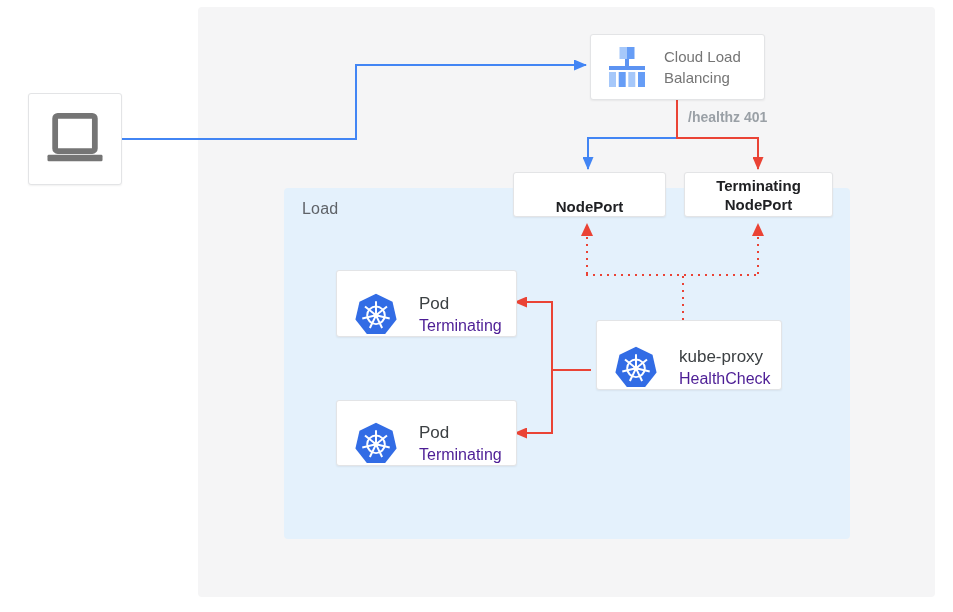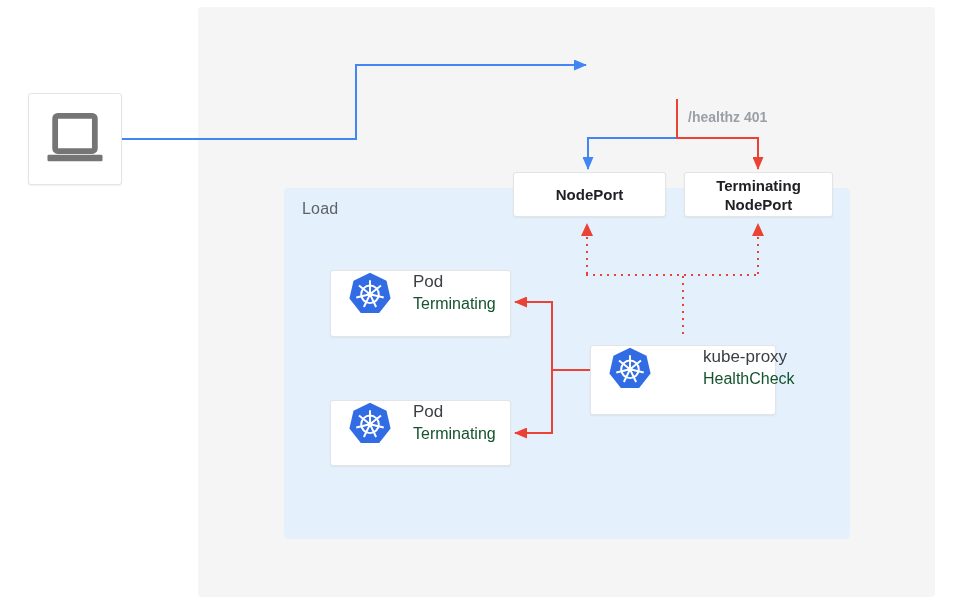--- a/index.html
+++ b/index.html
@@ -16,32 +16,32 @@
   .card-client{left:28px;top:93px;width:94px;height:92px;display:flex;align-items:center;justify-content:center;}
 
   .card-clb{left:590px;top:34px;width:175px;height:66px;display:flex;align-items:center;}
   .card-clb .icon{width:48px;height:48px;margin-left:12px;flex:none;}
   .card-clb .lbl{margin-left:13px;font-size:15px;line-height:21px;color:#757575;}
 
   .healthz{position:absolute;left:688px;top:109px;font-size:14px;font-weight:bold;color:#9AA0A6;}
 
   .card-port{top:172px;height:45px;display:flex;align-items:center;justify-content:center;text-align:center;
              font-weight:bold;font-size:15px;line-height:19px;color:#202124;}
-  .card-nodeport{left:513px;width:153px;}
+  .card-nodeport{left:513px;width:153px;align-items:flex-end;}
   .card-hcnp{left:684px;width:149px;}
 
-  .card-entity{display:flex;align-items:flex-start;}
+  .card-entity{display:flex;align-items:flex-end;margin-left:6px;}
   .card-entity .k8s{width:44px;height:44px;margin-left:17px;flex:none;}
   .card-entity .txt{margin-left:21px;}
   .card-entity .title{font-size:17px;line-height:22px;color:#3C4043;}
-  .card-entity .sub{font-size:16px;line-height:21px;color:#14532d;}
+  .card-entity .sub{font-size:16px;line-height:21px;color:#4c1d95;}
 
   .card-pod1{left:330px;top:270px;width:181px;height:67px;}
   .card-pod2{left:330px;top:400px;width:181px;height:66px;}
-  .card-kproxy{left:590px;top:345px;width:186px;height:70px;gap:30px;}
+  .card-kproxy{left:590px;top:320px;width:186px;height:70px;}
 
   .connectors{position:absolute;left:0;top:0;width:953px;height:612px;pointer-events:none;}
 </style>
 </head>
 <body>
 
 <div class="canvas">
 
   <div class="panel-gray"></div>
   <div class="panel-nodes"></div>
@@ -84,20 +84,33 @@
     </g>
   </svg>
 
   <div class="card card-client">
     <svg width="64" height="57" viewBox="0 0 100 88">
       <rect x="19" y="7" width="62" height="55" rx="4" fill="none" stroke="#757575" stroke-width="9"></rect>
       <rect x="7" y="68" width="86" height="10" rx="2" fill="#757575"></rect>
     </svg>
   </div>
 
+  <div class="card card-clb">
+    <svg class="icon" viewBox="0 0 48 48">
+      <rect x="16.5" y="4" width="7.5" height="12" fill="#A6C8FA"></rect>
+      <rect x="24" y="4" width="7.5" height="12" fill="#669DF6"></rect>
+      <rect x="22" y="16" width="4" height="8" fill="#5C93F2"></rect>
+      <rect x="6" y="23" width="36" height="4" fill="#5C93F2"></rect>
+      <rect x="6" y="29" width="7" height="15" fill="#A6C8FA"></rect>
+      <rect x="15.7" y="29" width="7" height="15" fill="#669DF6"></rect>
+      <rect x="25.3" y="29" width="7" height="15" fill="#A6C8FA"></rect>
+      <rect x="35" y="29" width="7" height="15" fill="#669DF6"></rect>
+    </svg>
+    <div class="lbl">Cloud Load Balancing</div>
+  </div>
 
   <div class="healthz">/healthz 401</div>
 
   <div class="card card-port card-nodeport">
     <span>NodePort</span>
   </div>
 
   <div class="card card-port card-hcnp">
     <span>Terminating NodePort</span>
   </div>

